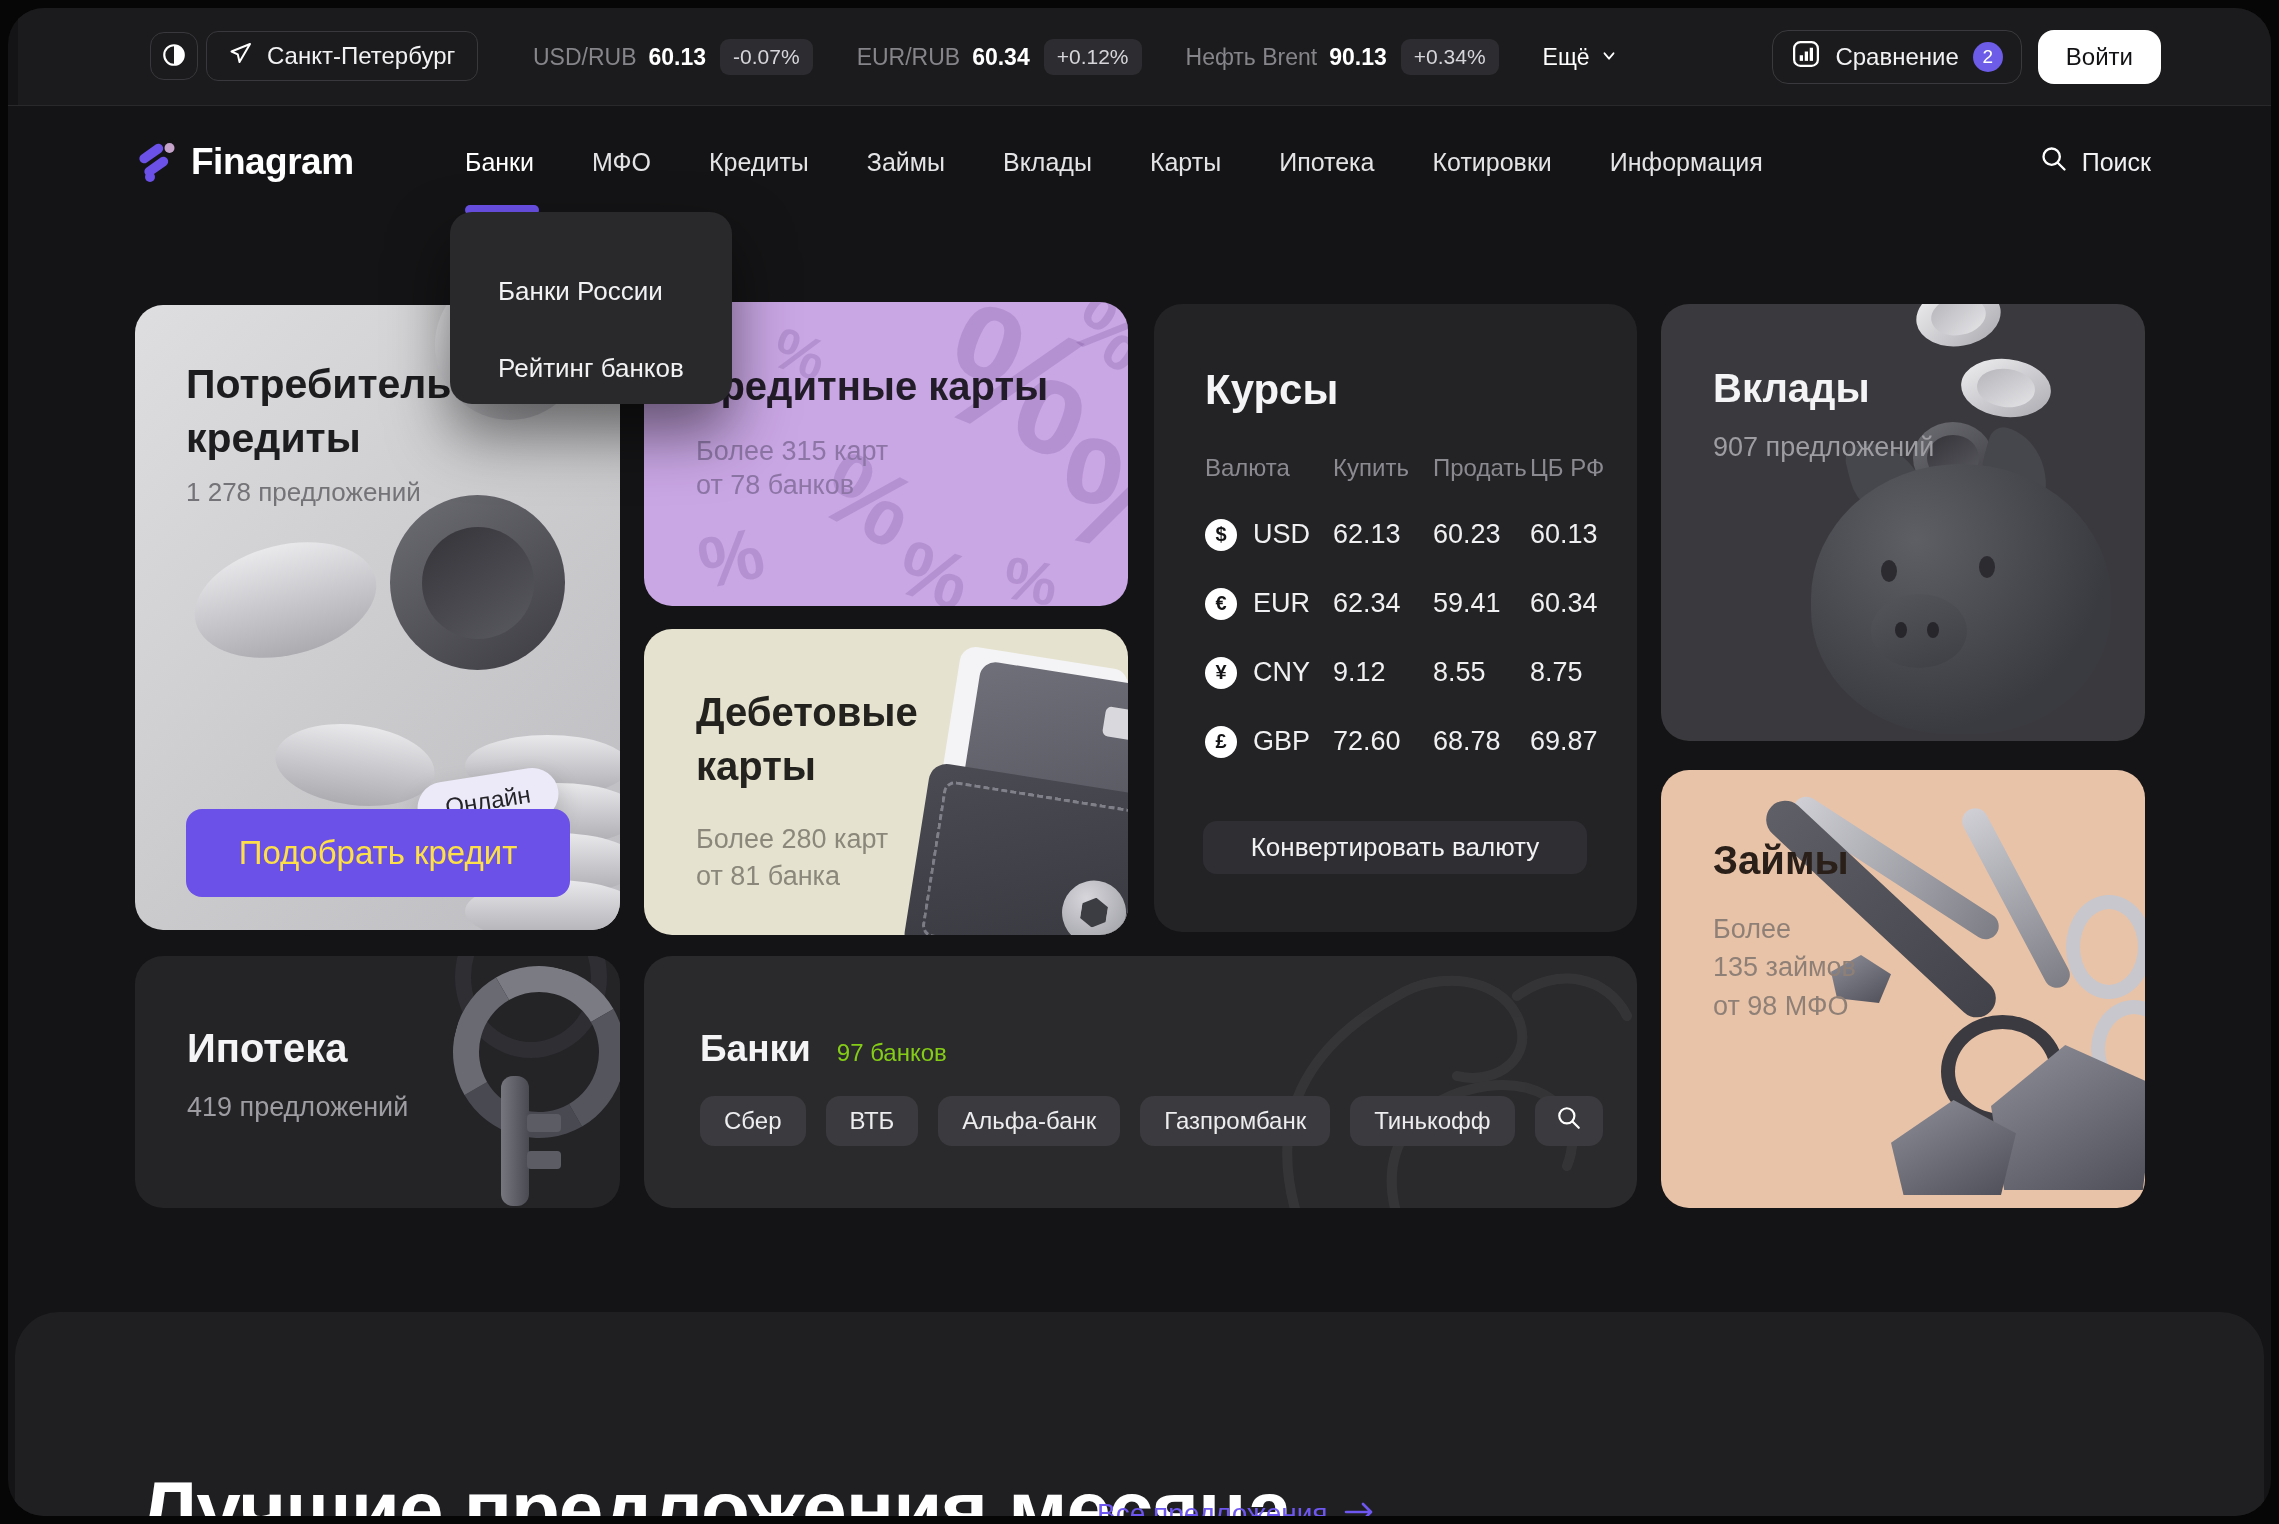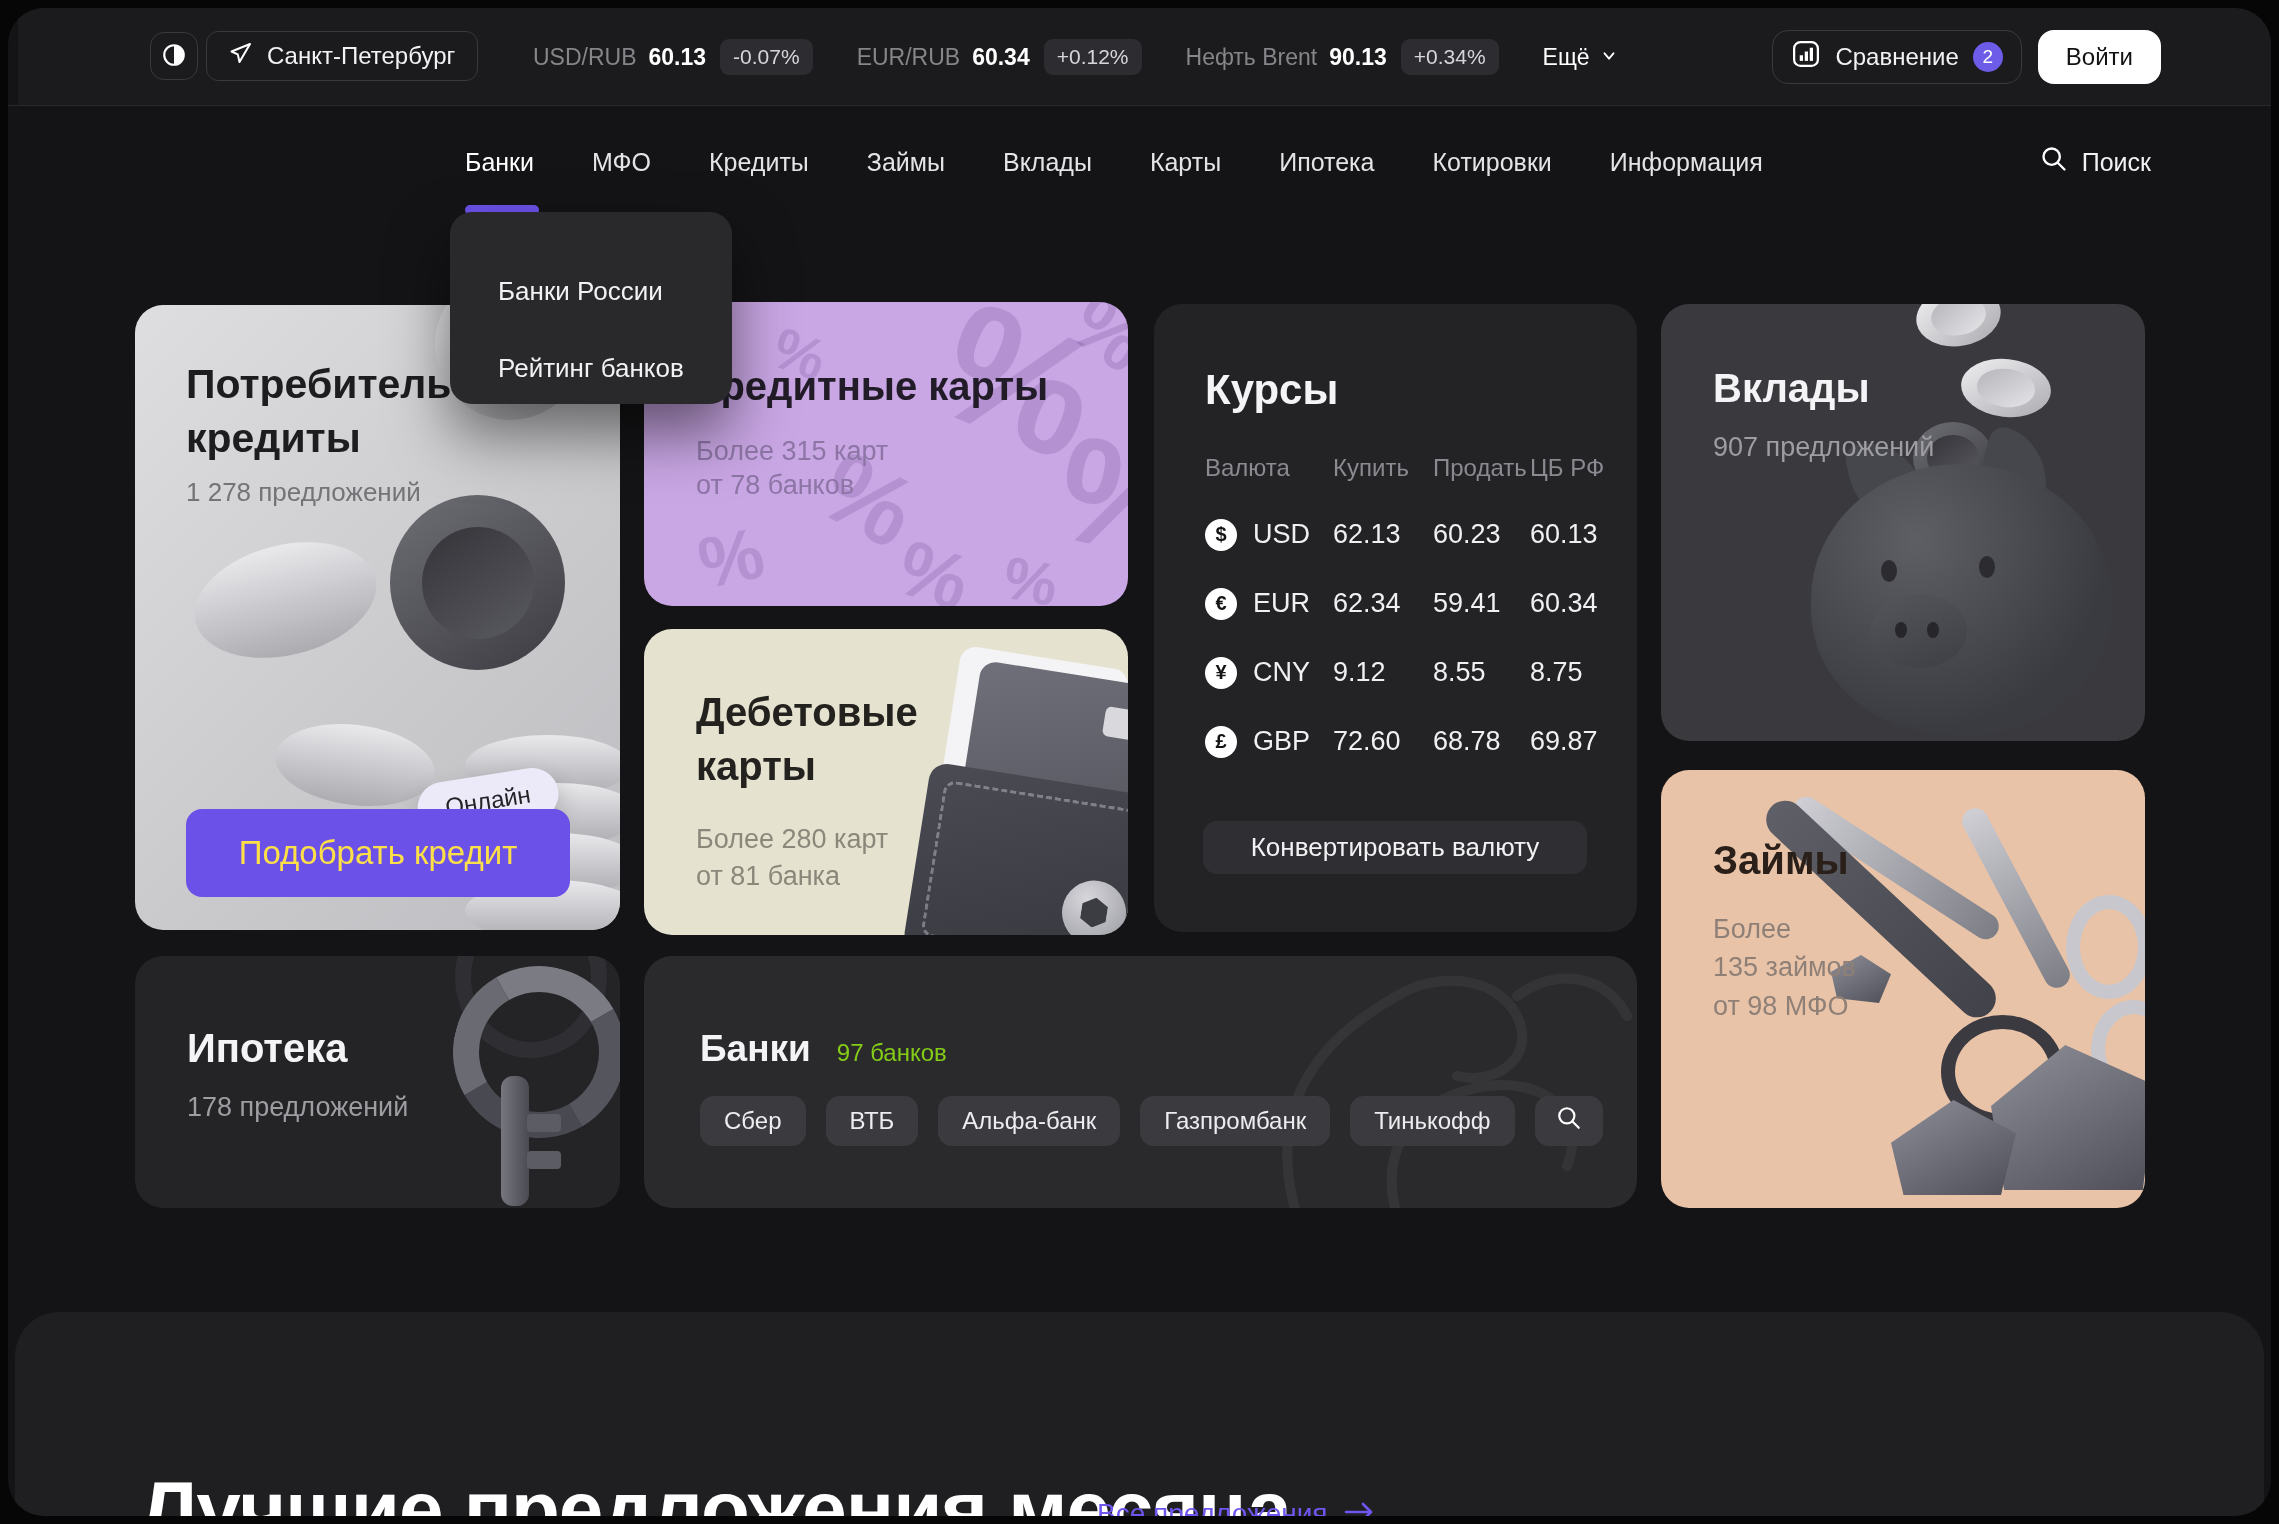--- a/index.html
+++ b/index.html
@@ -222,20 +222,31 @@
           </span>
           <span>Сравнение</span>
           <span class="compare-badge">2</span>
         </button>
         <button class="login-btn">Войти</button>
       </div>
     </div>
     <div class="topbar-divider"></div>
 
     <div class="nav">
+      <div class="brand">
+        <span>
+          <svg width="42" height="46" viewBox="0 0 42 46">
+            <rect x="3" y="12" width="27" height="9.5" rx="4.75" fill="#6C51E8" transform="rotate(-35 16 17)"></rect>
+            <rect x="8" y="25" width="27" height="9.5" rx="4.75" fill="#6C51E8" transform="rotate(-35 21 30)"></rect>
+            <circle cx="34.5" cy="11" r="5" fill="#C5A3CB"></circle>
+            <circle cx="15" cy="40" r="5" fill="#6C51E8"></circle>
+          </svg>
+        </span>
+        <span class="brand-name">Finagram</span>
+      </div>
 
       <div class="menu">
         <span class="menu-item active">Банки</span>
         <span class="menu-item">МФО</span>
         <span class="menu-item">Кредиты</span>
         <span class="menu-item">Займы</span>
         <span class="menu-item">Вклады</span>
         <span class="menu-item">Карты</span>
         <span class="menu-item">Ипотека</span>
         <span class="menu-item">Котировки</span>
@@ -407,21 +418,21 @@
 
     <div class="card card7">
       <div class="key-wrap">
         <div class="key-ringbig"></div>
         <div class="key-head"></div>
         <div class="key-shaft"></div>
         <div class="key-tooth" style="top:188px;"></div>
         <div class="key-tooth" style="top:225px;"></div>
       </div>
       <div class="title">Ипотека</div>
-      <div class="sub">178 предложений</div>
+      <div class="sub">419 предложений</div>
     </div>
 
     <div class="card card8">
       <svg class="crest" width="760" height="252" viewBox="0 0 760 252">
         <g fill="none" stroke="#ffffff" stroke-width="10" stroke-linecap="round">
           <path d="M420 260 C 390 160, 430 90, 520 40 C 560 15, 620 20, 640 60 C 660 100, 620 130, 580 120"></path>
           <path d="M520 260 C 500 190, 540 140, 610 130 C 670 122, 710 160, 690 210"></path>
           <path d="M640 40 C 680 10, 730 20, 750 60"></path>
         </g>
       </svg>

